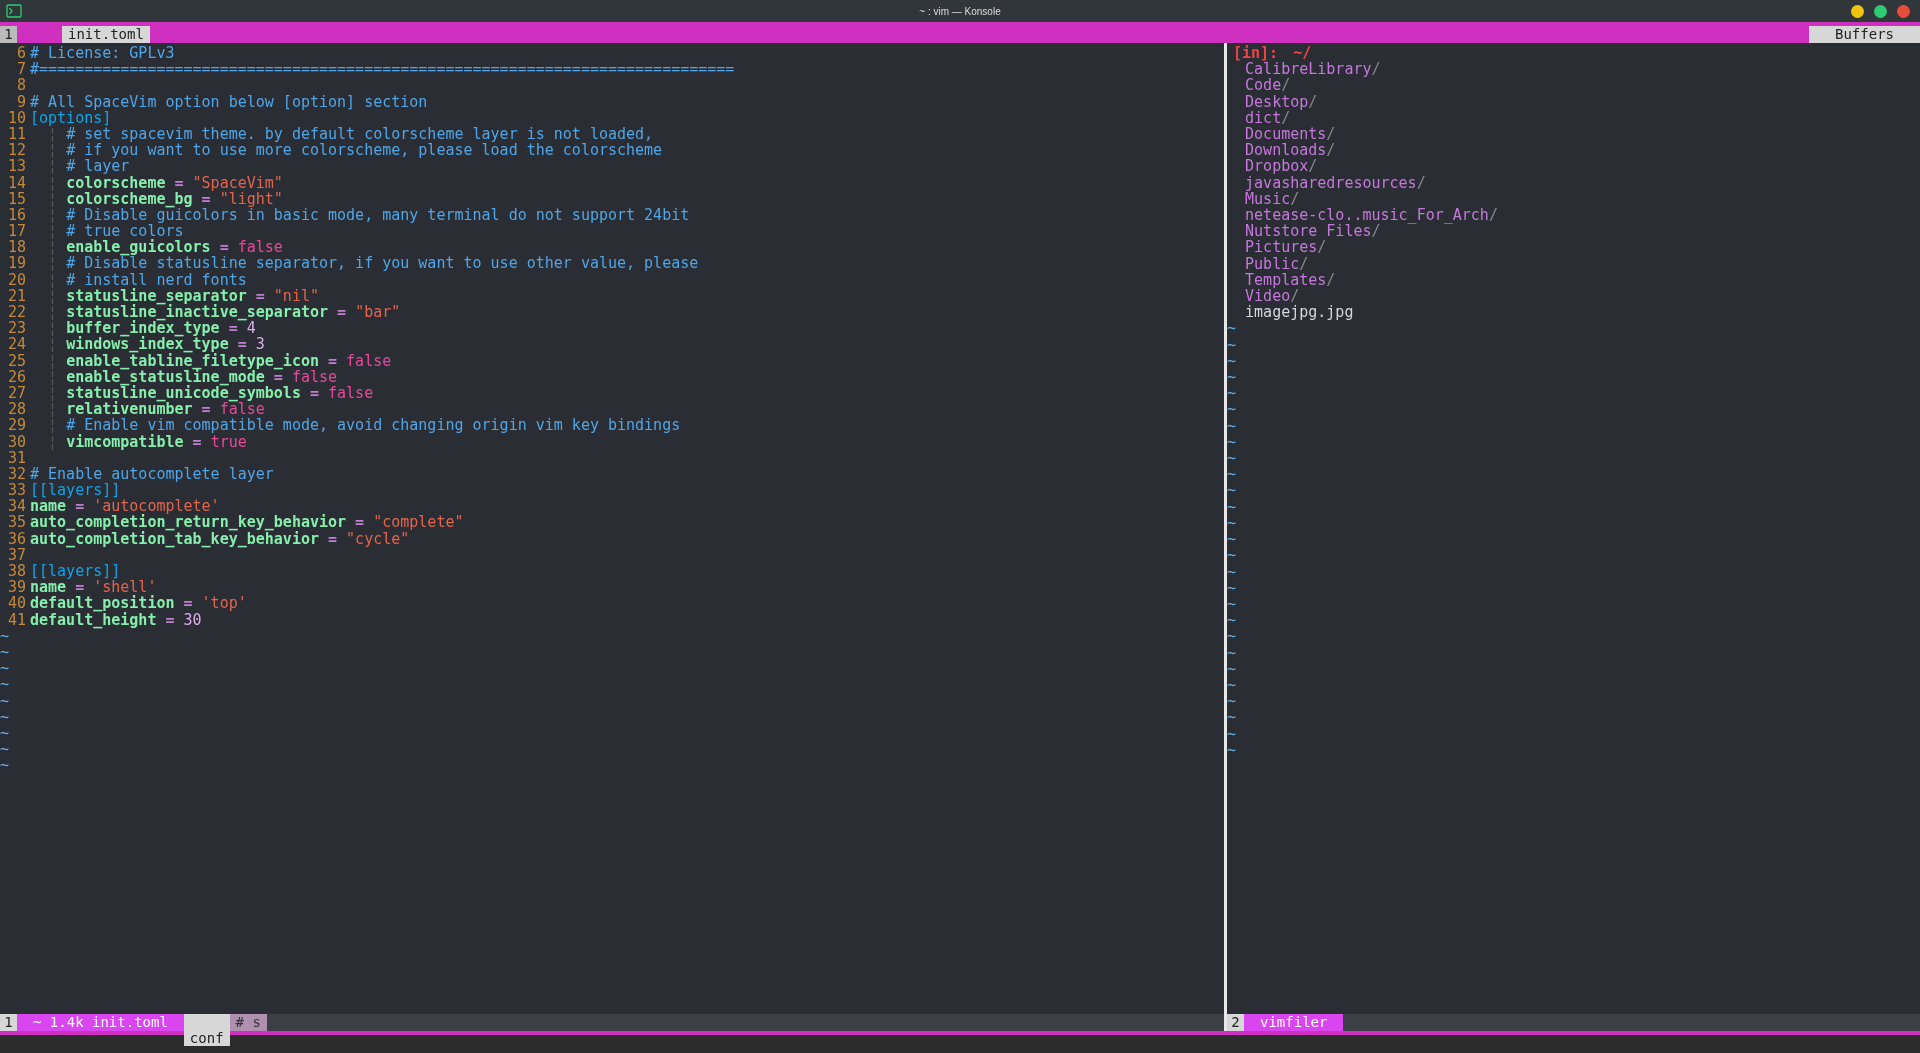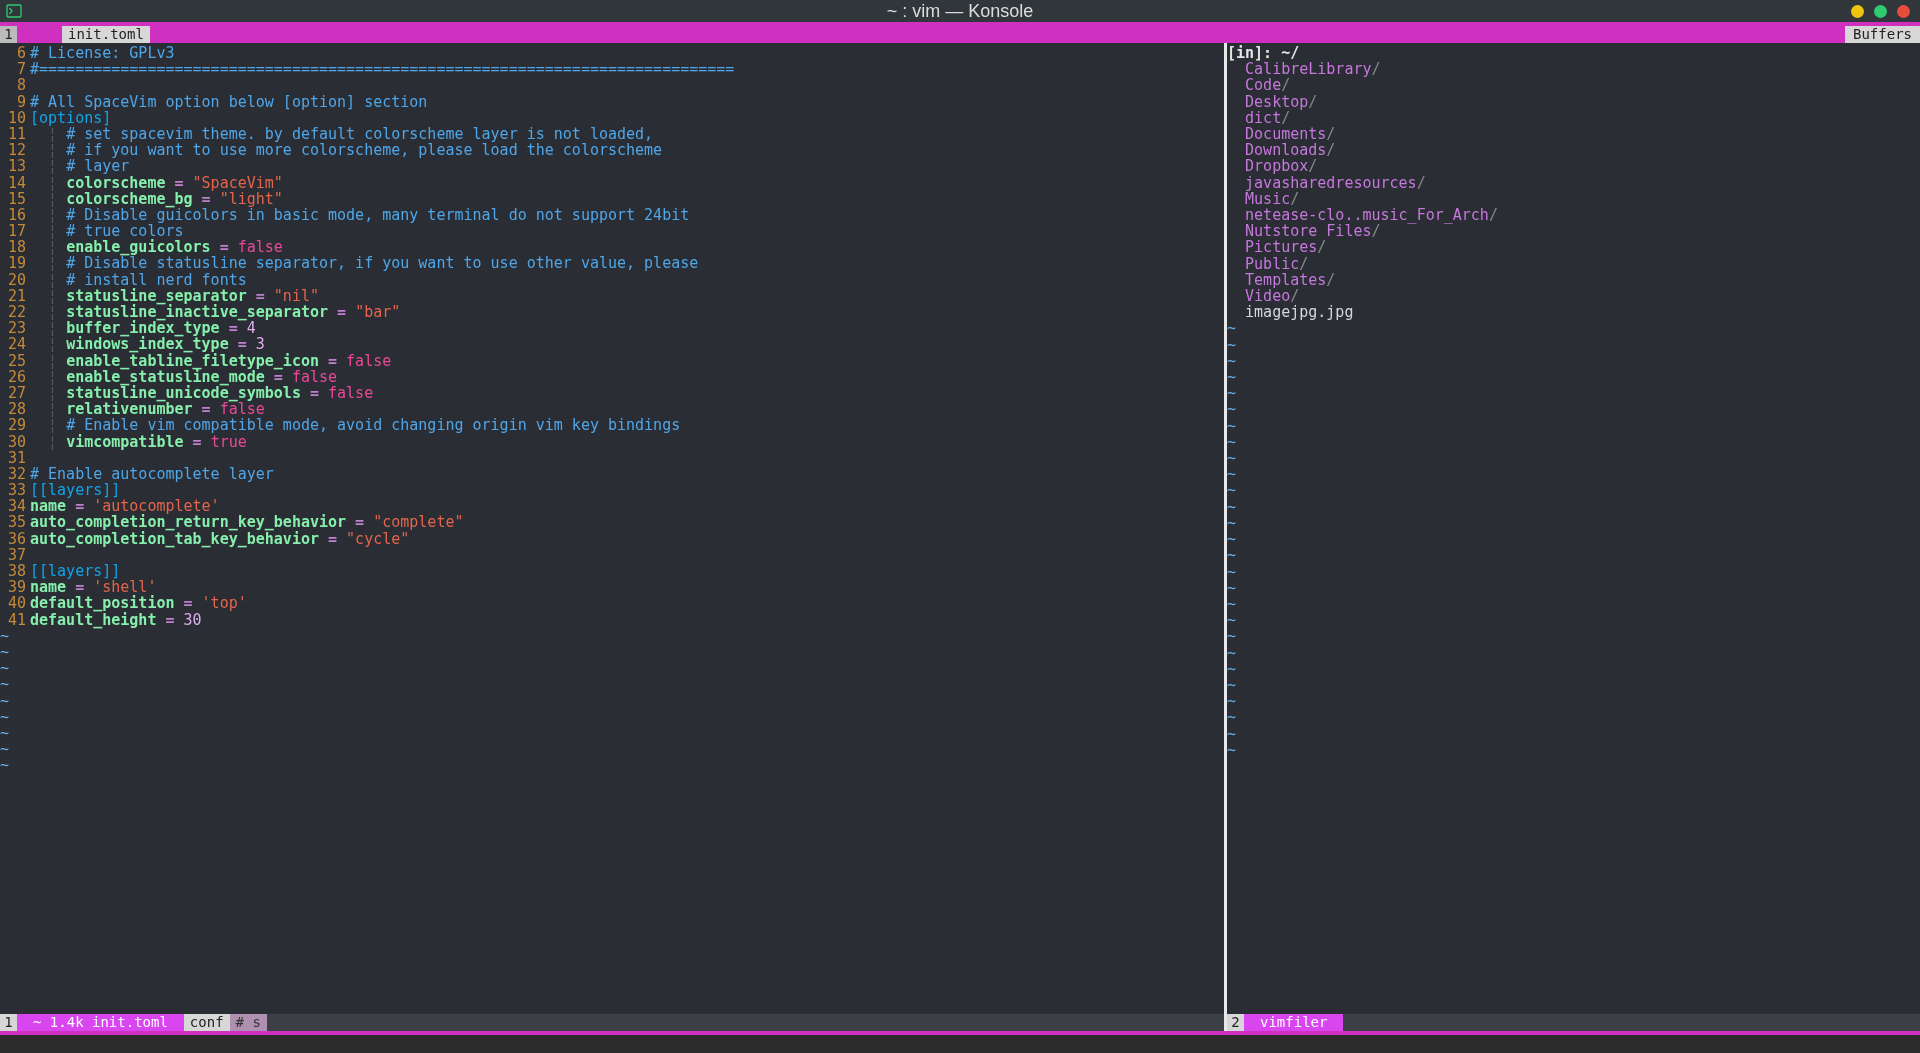--- a/index.html
+++ b/index.html
@@ -1,32 +1,32 @@
 <!DOCTYPE html>
 <html><head>
 <meta charset="utf-8">
 <style>
   * { margin: 0; padding: 0; box-sizing: border-box; }
   html, body { width: 1920px; height: 1053px; overflow: hidden; background: #2c2c2c; font-family: "DejaVu Sans Mono", "Liberation Mono", monospace; font-size: 15px; }
   .titlebar { height: 22px; background: #31363b; display: flex; align-items: center; position: relative; color: #ddd; }
   .app-icon { width: 16px; height: 16px; margin-left: 6px; }
-  .title { position: absolute; left: 50%; transform: translateX(-50%); font-family: sans-serif; font-size: 18px; }
+  .title { position: absolute; left: 50%; transform: translateX(-50%); font-family: sans-serif; font-size: 10px; }
   .window-controls { position: absolute; right: 10px; display: flex; gap: 10px; align-items: center; }
   .wc-dot { width: 13px; height: 13px; border-radius: 50%; display: inline-block; }
   .wc-min { background: #f1c40f; }
   .wc-max { background: #2ecc71; }
   .wc-close { background: #e74c3c; }
 
   .outer { border-top: 4px solid #d030c0; border-bottom: 4px solid #d030c0; }
 
   .tabline { height: 17px; display: flex; align-items: stretch; background: #d030c0; font-size: 14px; line-height: 17px; }
   .tab-num { background: #bbbbbb; color: #222; width: 17px; text-align: center; }
   .tab-name { background: #d7d7d7; color: #222; padding: 0 6px; margin-left: 45px; }
   .tabline-fill { flex: 1; background: #d030c0; }
-  .buffers-label { background: #d7d7d7; color: #222; padding: 0 8px; }
+  .buffers-label { background: #d7d7d7; color: #222; padding: 0 26px; }
 
   .splits { display: flex; height: 988px; background: #2a2d34; }
   .left-pane { width: 1224px; display: flex; flex-direction: column; }
   .divider { width: 3px; background: #e8e8e8; }
   .right-pane { flex: 1; display: flex; flex-direction: column; }
 
   .code-area { flex: 1; display: flex; overflow: hidden; padding-top: 2px; }
   .gutter { width: 30px; text-align: right; color: #c58a39; white-space: pre; }
   .gutter .ln { height: 16.2px; line-height: 16.2px; padding-right: 4px; }
   .tilde { color: #5fb4f0; }
@@ -36,30 +36,30 @@
 
   .c-comment  { color: #4fa6e8; }
   .c-section  { color: #0ea5e9; font-weight: 500; }
   .c-key      { color: #86efac; font-weight: bold; }
   .c-op       { color: #c080d0; font-weight: 600; }
   .c-string   { color: #e4654c; }
   .c-num      { color: #dcaeea; }
   .c-bool     { color: #ec4899; }
 
   .file-area { flex: 1; padding-top: 2px; white-space: pre; line-height: 16.2px; }
-  .file-header { color: #e5e5e5; font-weight: 600; }
+  .file-header { color: #ef4444; font-weight: 600; padding-left: 6px; }
   .file-dir { color: #c678dd; }
   .file-slash { color: #888; }
   .file-file { color: #d3d7de; }
   .file-tilde { color: #5fb4f0; }
 
   .statusline { height: 17px; display: flex; align-items: stretch; font-size: 14px; line-height: 17px; }
   .status-num { background: #d7d7d7; color: #222; width: 17px; text-align: center; }
   .status-seg1 { background: #d946ef; color: #fff; padding: 0 16px; }
-  .status-seg2 { background: #d7d7d7; color: #222; padding: 0 6px; }
+  .status-seg2 { background: #d7d7d7; color: #222; padding: 16px 6px; }
   .status-seg3 { background: #b090b0; color: #333; padding: 0 6px; }
   .status-fill-l { flex: 1; background: #3d3f46; }
   .status-fill-r { flex: 1; background: #3d3f46; }
 </style>
 </head>
 <body>
 
 <div class="titlebar">
   <svg class="app-icon" viewBox="0 0 16 16">
       <rect x="1" y="2" width="14" height="12" rx="1" fill="none" stroke="#2ecc71" stroke-width="1.3"></rect>

